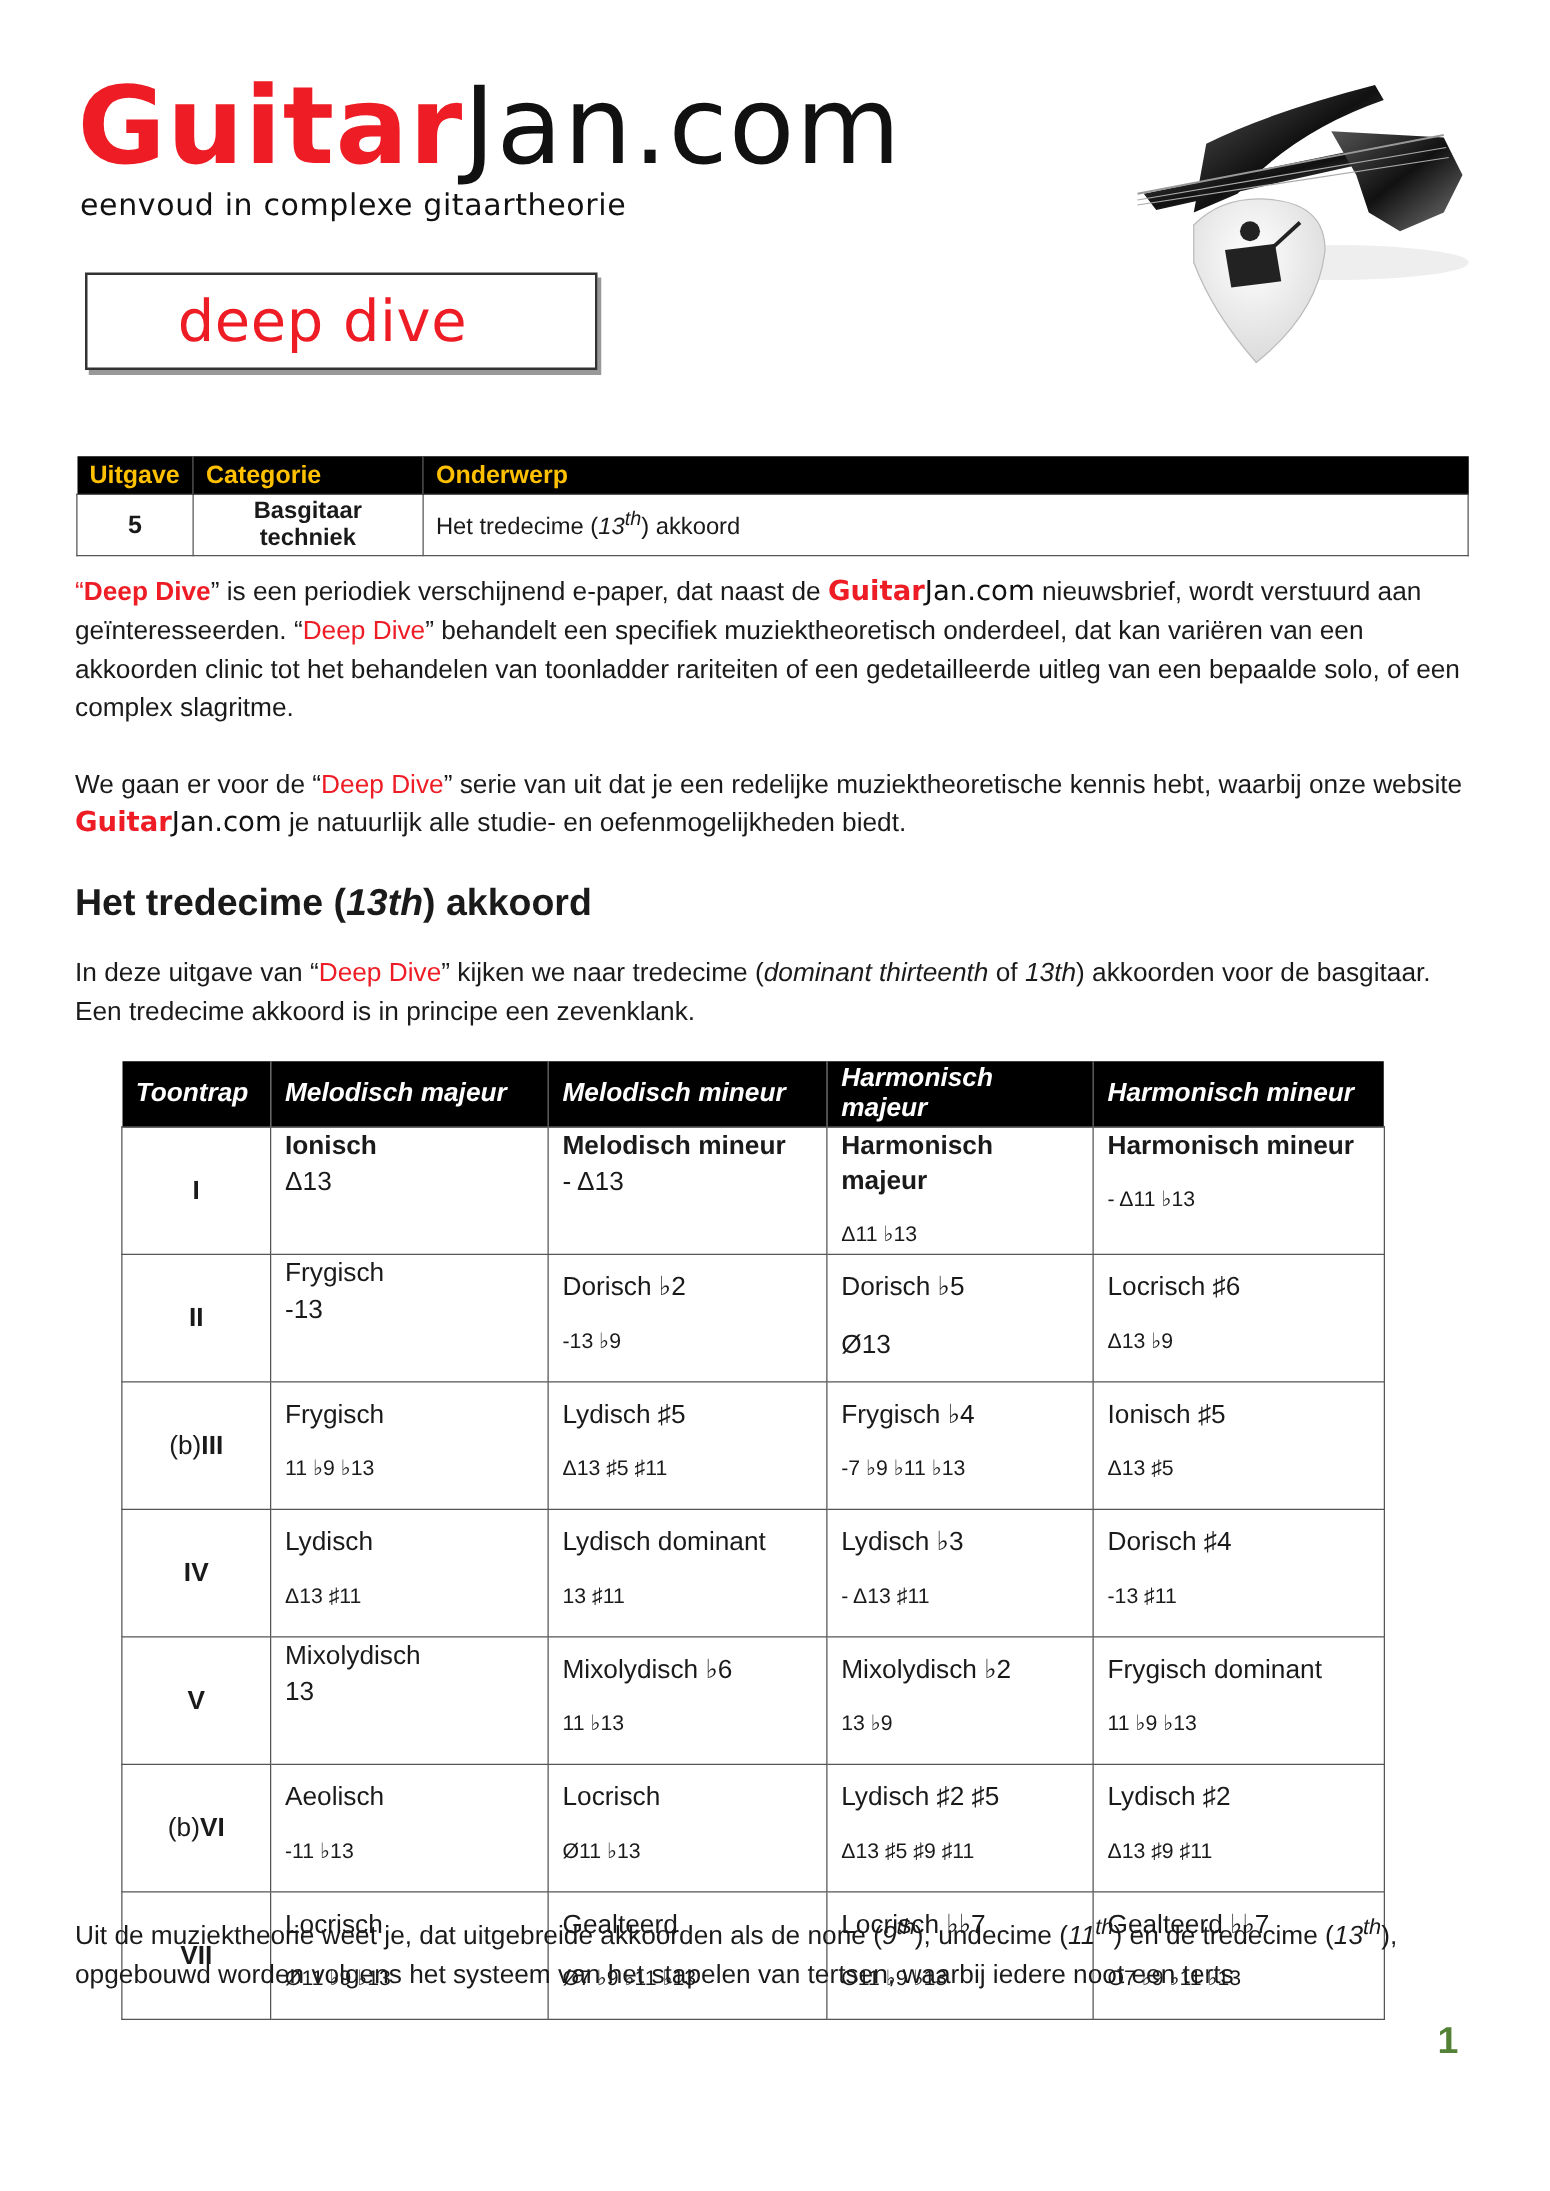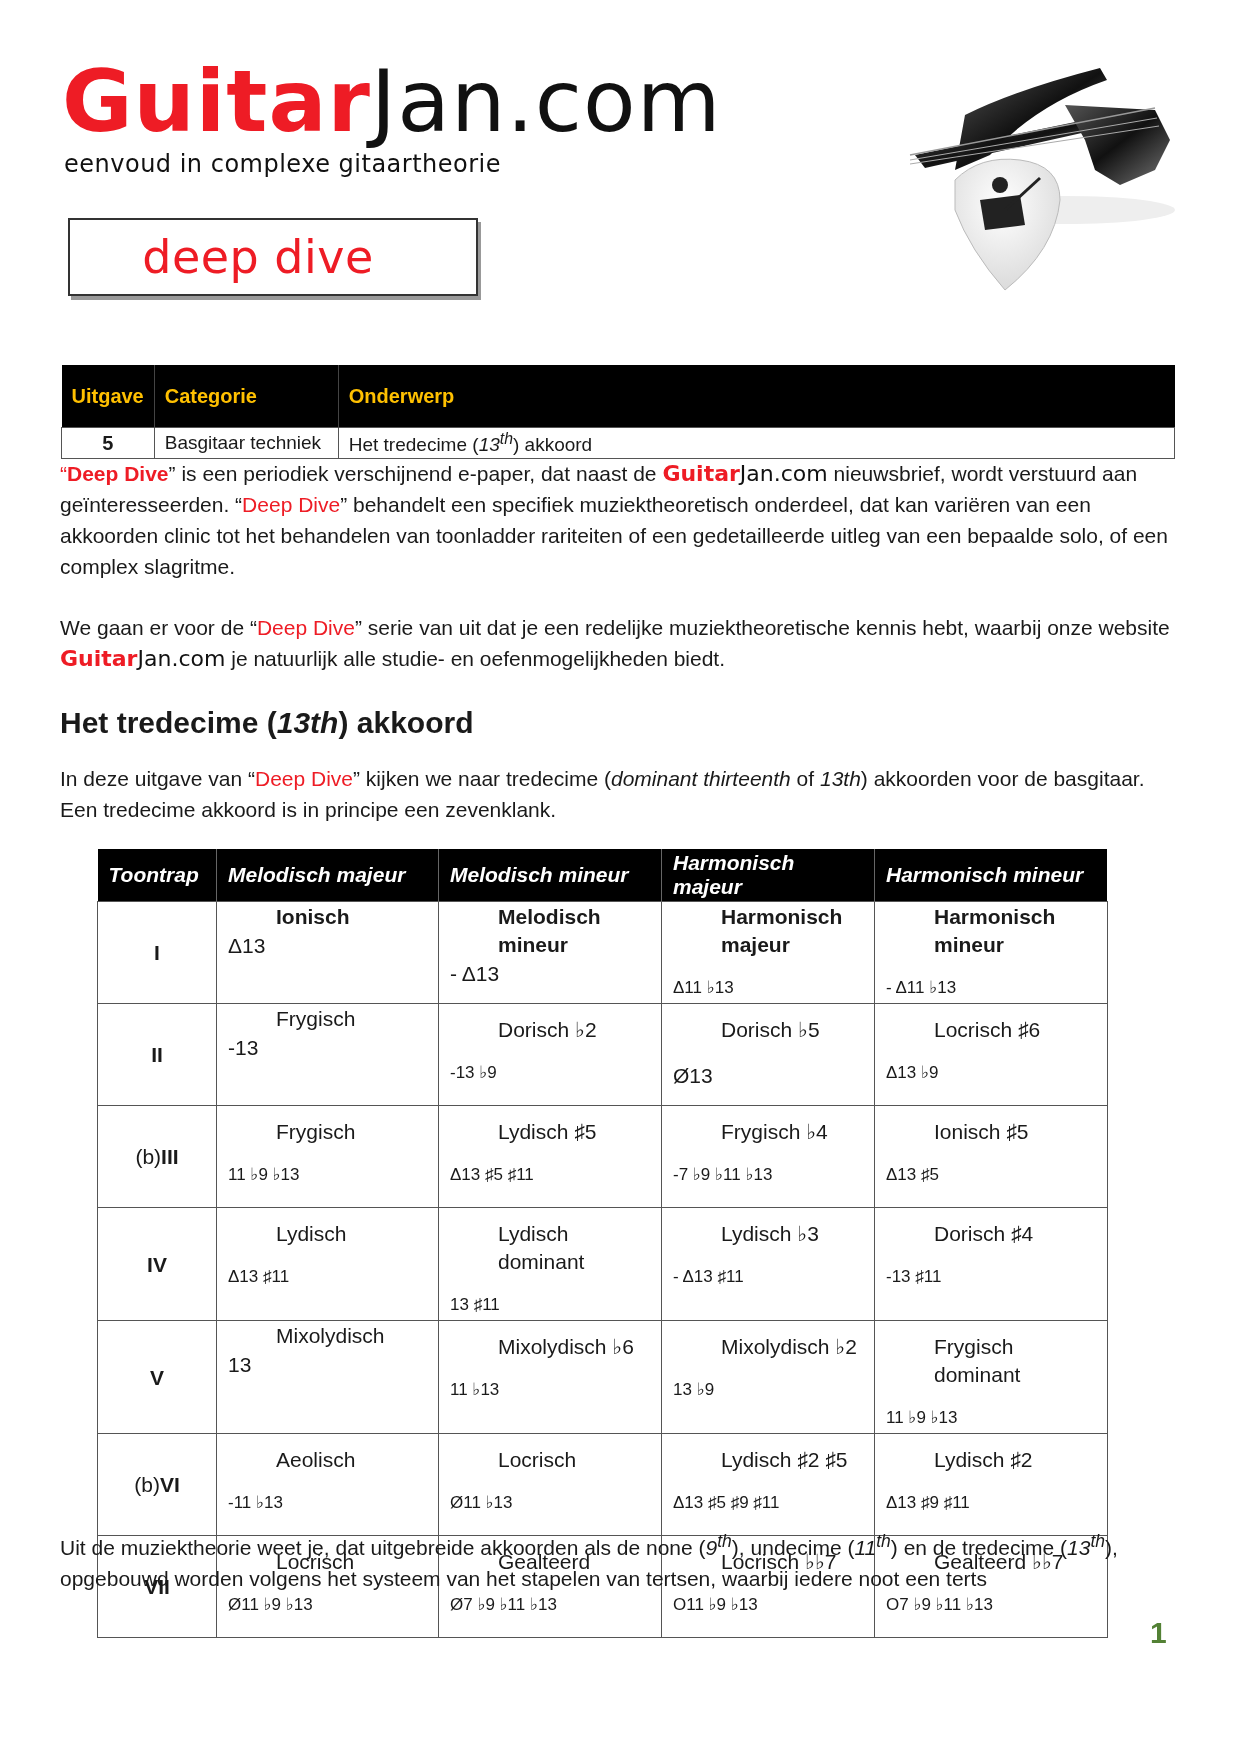--- a/index.html
+++ b/index.html
@@ -14,43 +14,43 @@
   .tagline { left: 64px; top: 150px; font-family: "DejaVu Sans", sans-serif; font-size: 24px; color: #111; letter-spacing: 0.5px; }
   .deepbox { left: 68px; top: 218px; width: 406px; height: 74px; border: 2px solid #333; background: #fff;
              box-shadow: 3px 4px 0 #999; display: flex; align-items: center; justify-content: center; }
   .deepbox span { font-family: "DejaVu Sans", sans-serif; font-size: 46px; color: #ee1c25; letter-spacing: 0.5px; margin-right: 30px; }
 
   
   .guitar { left: 895px; top: 60px; width: 290px; height: 250px; }
 
   
   .info { left: 61px; top: 365px; width: 1114px; border-collapse: collapse; font-size: 20px; }
-  .info th { background: #000; color: #ffc000; text-align: left; font-weight: bold; padding: 18px 10px; height: 26px; }
+  .info th { background: #000; color: #ffc000; text-align: left; font-weight: bold; padding: 2px 10px; height: 26px; }
   .info th + th { border-left: 1px solid #444; }
   .info td { border: 1px solid #555; padding: 2px 10px; height: 26px; font-size: 19px; }
   .info td.num { text-align: center; font-weight: bold; font-size: 20px; }
-  .info td.cat { font-weight: normal; }
+  .info td.cat { font-weight: bold; text-align: center; }
 
   
   .p { left: 60px; width: 1120px; font-size: 21px; line-height: 31px; color: #1a1a1a; }
   .dd { color: #ee1c25; }
   .ddb { color: #ee1c25; font-weight: bold; }
   .gj { font-family: "DejaVu Sans", sans-serif; font-size: 22px; font-weight: bold; }
   .gj .r { color: #ee1c25; }
   .gj .k { color: #111; font-weight: normal; }
   h1.title { left: 60px; top: 706px; margin: 0; font-size: 30px; font-weight: bold; }
 
   
   .chords { left: 97px; top: 849px; border-collapse: collapse; font-size: 21px; }
   .chords th { background: #000; color: #fff; font-style: italic; font-weight: bold; text-align: left; padding: 2px 11px; height: 27px; }
   .chords th + th { border-left: 1px solid #666; }
   .chords td { border: 1px solid #555; vertical-align: top; padding: 1px 11px 0 11px; height: 89px; }
   .chords td.deg { text-align: center; vertical-align: middle; font-weight: normal; width: 96px; }
   .chords td.deg b { font-weight: bold; }
-  .chords .mode { display: block; line-height: 28px; margin-left: 48px; }
+  .chords .mode { display: block; line-height: 28px; }
   .chords .chord { display: block; line-height: 30px; }
   .chords .gap { margin-top: 14px; }
   .chords .big { font-size: 17px; }
   .chords .pad { padding-top: 12px; }
   .w1 { width: 199px; } .w2 { width: 200px; } .w3 { width: 190px; } .w4 { width: 210px; }
 
   .pagenum { left: 1150px; top: 1616px; font-size: 30px; font-weight: bold; color: #538135; }
 </style>
 </head>
 <body>

